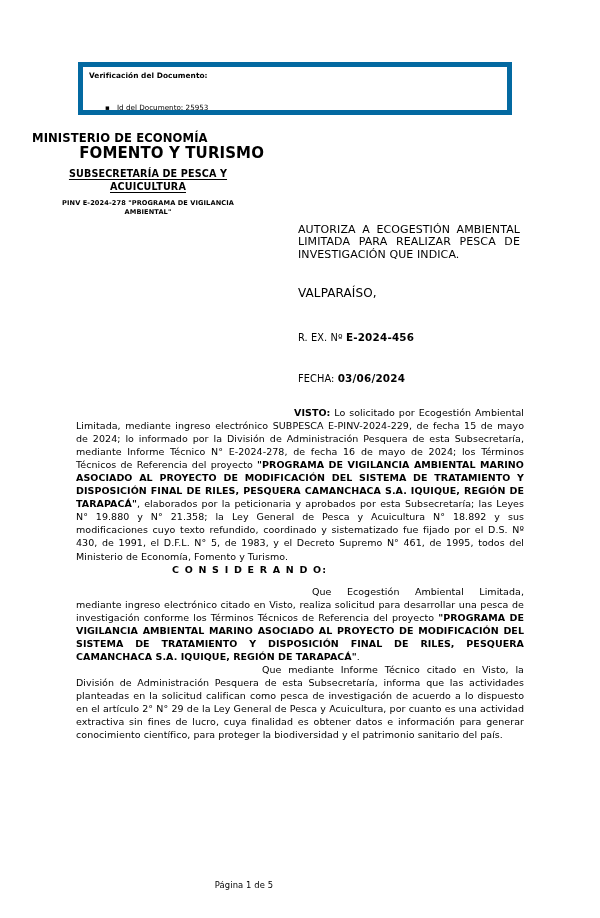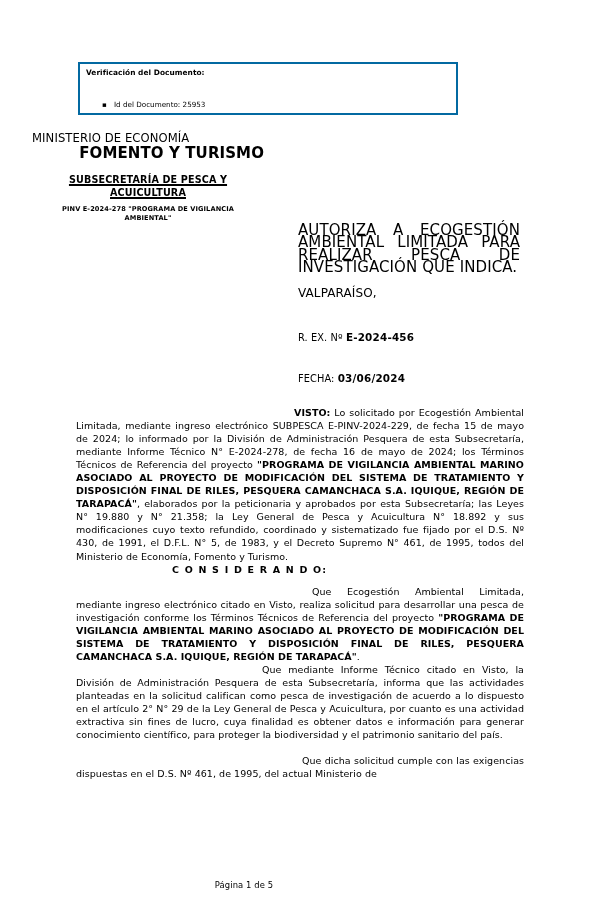--- a/index.html
+++ b/index.html
@@ -14,23 +14,23 @@
     font-family: "DejaVu Sans", sans-serif;
     color: #000000;
     overflow: hidden;
   }
 
   
   .verif-box {
     position: absolute;
     left: 78px;
     top: 62px;
-    width: 380px;
+    width: 434px;
     height: 53px;
-    border: 2px solid #0369a1;
+    border: 5px solid #0369a1;
     box-sizing: border-box;
     overflow: hidden;
     background: #fff;
   }
   .verif-title {
     font-size: 7.4px;
     font-weight: bold;
     letter-spacing: 0.05px;
     margin: 4px 0 0 6px;
     white-space: nowrap;
@@ -63,57 +63,57 @@
     top: 131px;
     width: 232px;
     text-align: center;
   }
   .mh-line1 {
     font-size: 11.6px;
     line-height: 15px;
     letter-spacing: 0.1px;
     text-align: left;
     padding-left: 0px;
+    font-weight: bold;
   }
   .mh-line2 {
     font-size: 15px;
     line-height: 15px;
     letter-spacing: 0.1px;
     text-align: right;
     padding-left: 12px;
     font-weight: bold;
   }
   .subsec {
-    margin-top: 13px;
+    margin-top: 7px;
     font-size: 9.6px;
     font-weight: bold;
     line-height: 12.5px;
     letter-spacing: 0.15px;
-    text-decoration: underline;
   }
   .subsec span {
     text-decoration: underline;
     text-underline-offset: 1.5px;
   }
   .pinv {
     margin-top: 6px;
     font-size: 6.6px;
     font-weight: bold;
     line-height: 8.6px;
     letter-spacing: 0.1px;
     padding: 0 10px;
   }
 
   
   .authz {
     position: absolute;
     left: 298px;
     top: 224px;
     width: 222px;
-    font-size: 15px;
+    font-size: 11px;
     line-height: 12.4px;
     text-align: justify;
     text-align-last: left;
     letter-spacing: 0.1px;
   }
   .city {
     position: absolute;
     left: 298px;
     top: 286px;
     font-size: 12px;
@@ -212,19 +212,18 @@
   <p class="centerish">C O N S I D E R A N D O:</p>
 
   <div class="gap-sm"></div>
 
   <p class="para"><span class="indent-lg"></span><span>Que Ecogestión Ambiental Limitada, mediante ingreso electrónico citado en Visto, realiza solicitud para desarrollar una pesca de investigación conforme los Términos Técnicos de Referencia del proyecto </span><b>"PROGRAMA DE VIGILANCIA AMBIENTAL MARINO ASOCIADO AL PROYECTO DE MODIFICACIÓN DEL SISTEMA DE TRATAMIENTO Y DISPOSICIÓN FINAL DE RILES, PESQUERA CAMANCHACA S.A. IQUIQUE, REGIÓN DE TARAPACÁ"</b><span>.</span></p>
 
   <p class="para"><span class="indent-md"></span><span>Que mediante Informe Técnico citado en Visto, la División de Administración Pesquera de esta Subsecretaría, informa que las actividades planteadas en la solicitud califican como pesca de investigación de acuerdo a lo dispuesto en el artículo 2° N° 29 de la Ley General de Pesca y Acuicultura, por cuanto es una actividad extractiva sin fines de lucro, cuya finalidad es obtener datos e información para generar conocimiento científico, para proteger la biodiversidad y el patrimonio sanitario del país.</span></p>
 
   <div class="gap-md"></div>
 
-  <p class="para"><span class="indent-sm"></span><span>Que dicha solicitud cumple con las exigencias dispuestas en el D.S. Nº 461, de 1995, del actual Ministerio de</span></p>
 
 </div>
 
 <div class="footer">
   <span>Página 1 de 5</span>
 </div>
 
 </body></html>

